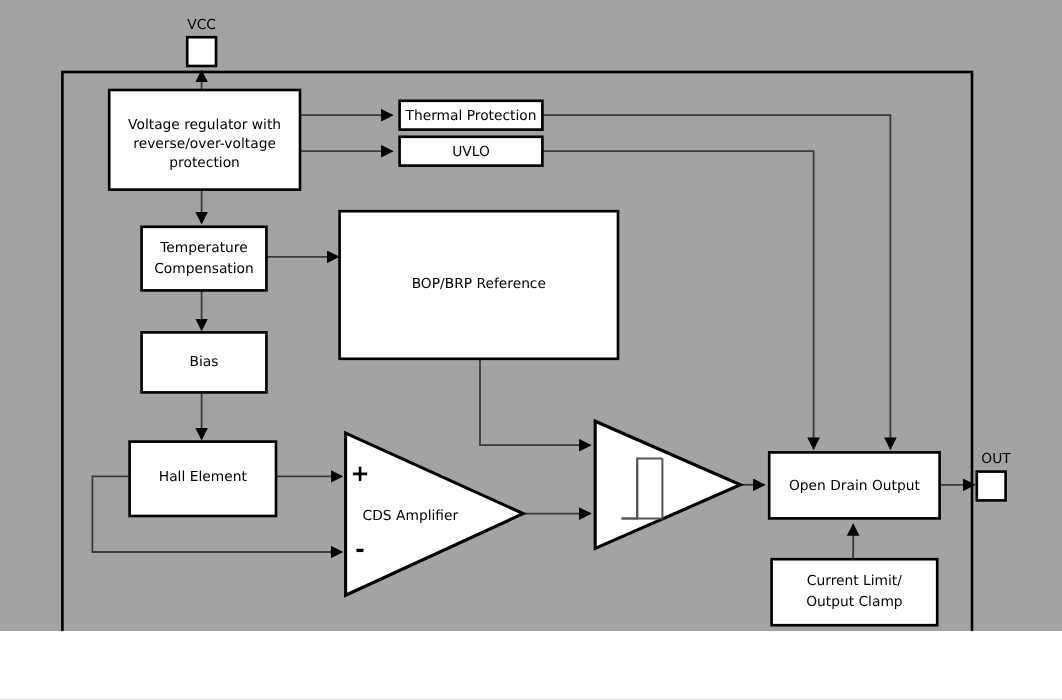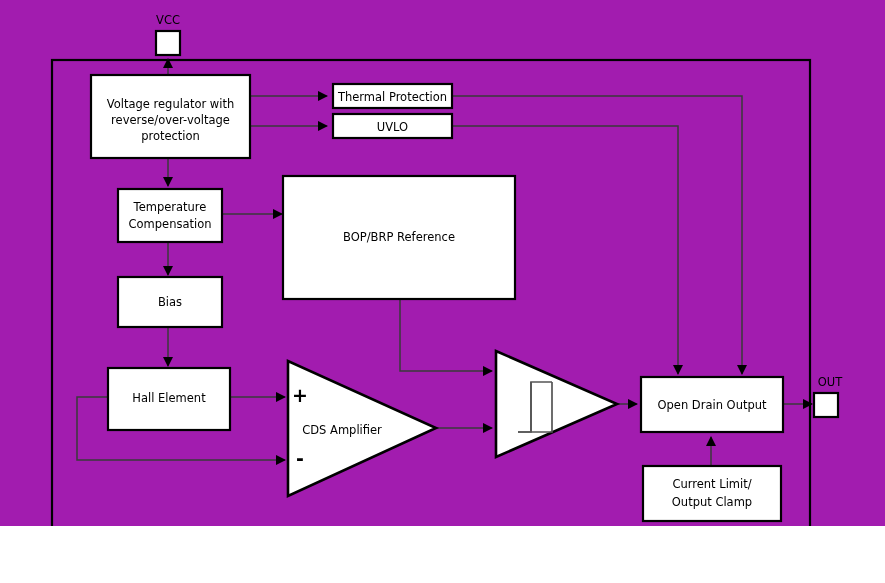--- a/index.html
+++ b/index.html
@@ -8,21 +8,21 @@
     padding: 0;
     background: #ffffff;
   }
   body {
     font-family: "DejaVu Sans", "Liberation Sans", sans-serif;
   }
   #diagram-root {
     position: relative;
     width: 885px;
     height: 526px;
-    background: #a21caf;
+    background: #a3a3a3;
     overflow: hidden;
   }
   svg#block-diagram {
     display: block;
     width: 885px;
     height: 583px;
   }
   .blk-rect {
     fill: #ffffff;
     stroke: #000000;

